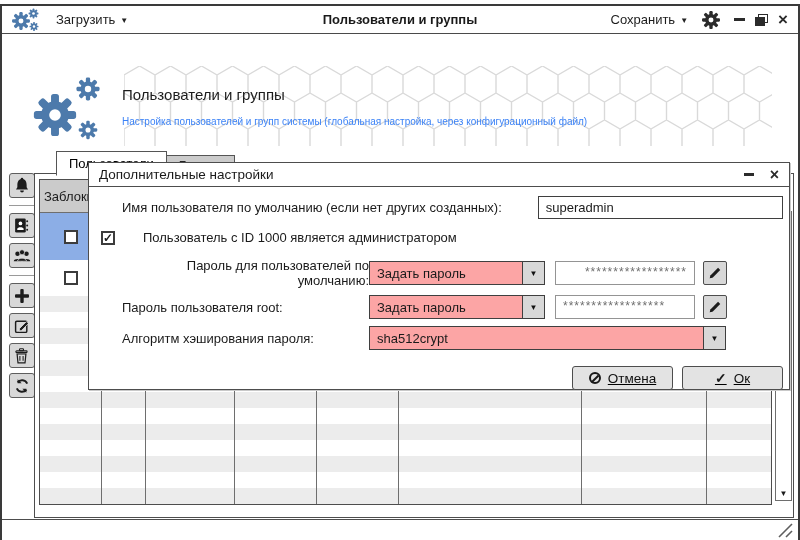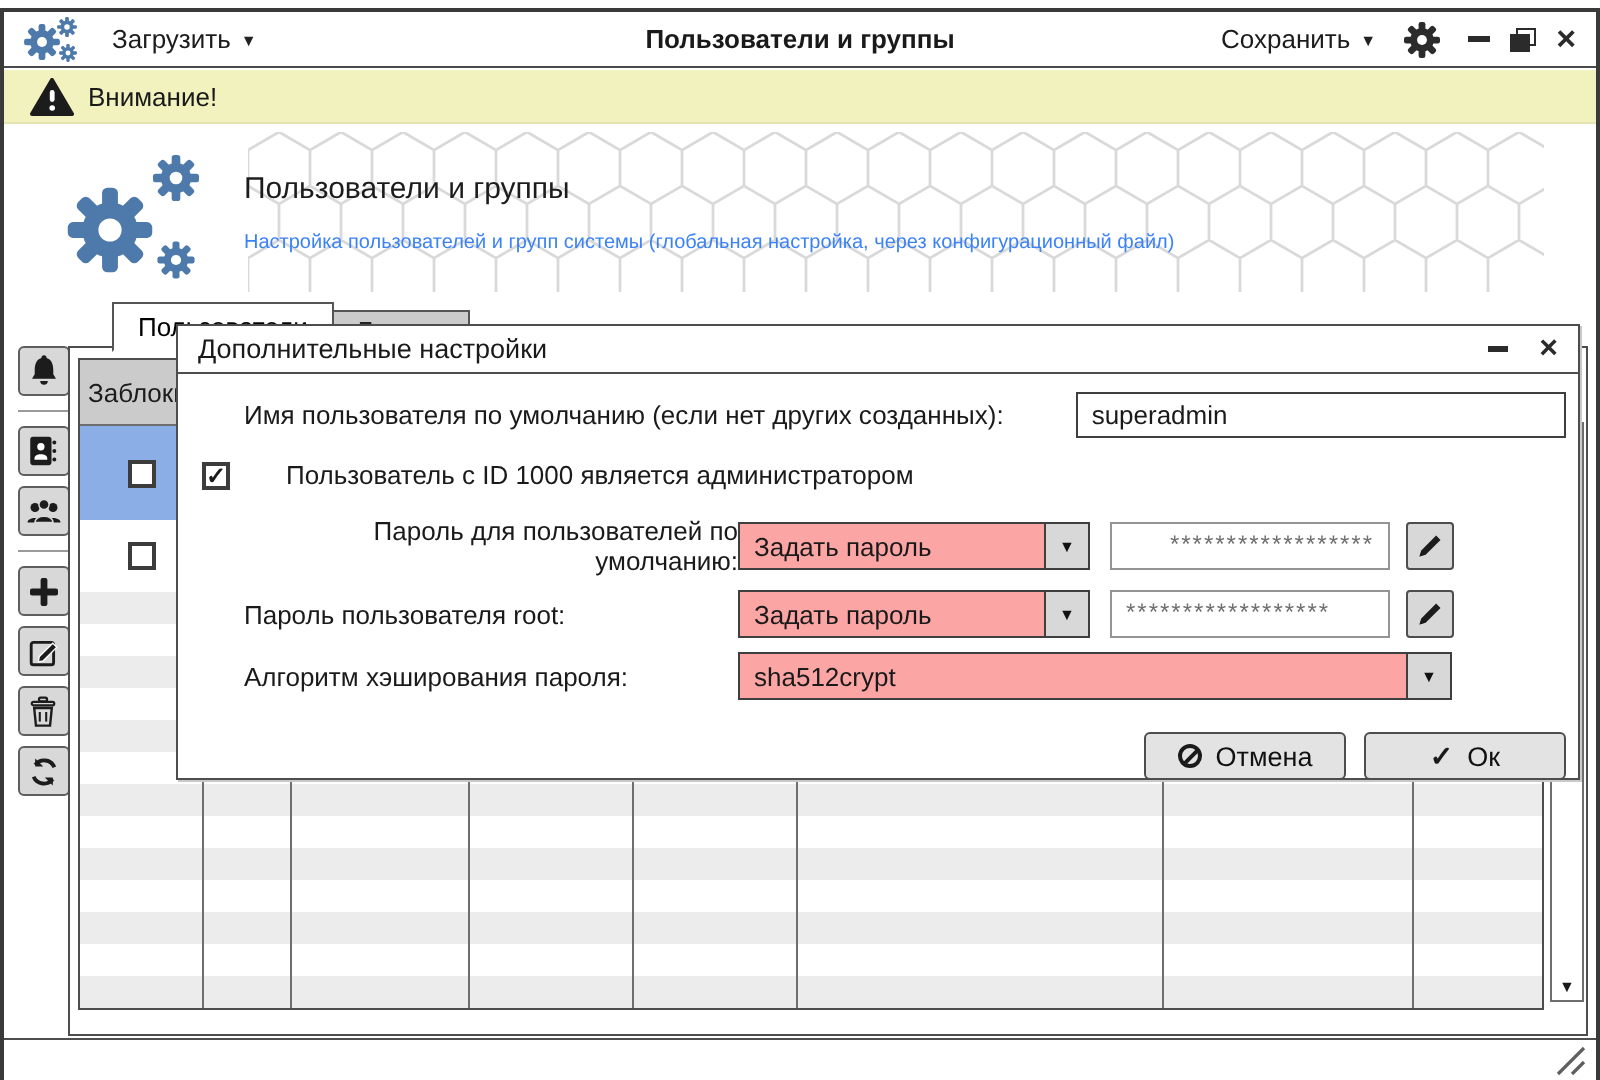--- a/index.html
+++ b/index.html
@@ -89,21 +89,21 @@
   .row-combo1 { margin-top:13px;text-align:right; }
   .row-combo2 { margin-top:7px; }
   .row-hash  { margin-top:7px; }
   .combo { height:24px; border:1px solid #3f3f3f; background:#fca5a5; display:flex; align-items:stretch; flex:none; }
   .combo-sm { width:176px; }
   .combo-lg { width:357px; }
   .combo-text { flex:1; font-size:13px; color:#1a1a1a; display:flex; align-items:center; padding:0 7px; }
   .combo-arrow { width:22px; background:#d8d8d8; border-left:1px solid #3f3f3f; display:flex; align-items:center; justify-content:center; font-size:8px; color:#111; }
   .pw-field { width:140px; height:24px; border:1px solid #949494; margin-left:10px; font-size:12px; color:#6f6f6f; letter-spacing:1px; padding:3px 7px 0 7px; overflow:hidden; white-space:nowrap; }
   .pencil-btn { width:24px; height:24px; margin-left:8px; background:#d8d8d8; border:1px solid #4d4d4d; border-radius:2px; display:flex; align-items:center; justify-content:center; flex:none; }
-  .dlg-buttons { display:flex; justify-content:flex-end; gap:9px; margin-top:16px; padding-right:0; }
+  .dlg-buttons { display:flex; justify-content:flex-end; gap:9px; margin-top:16px; padding-right:0;text-decoration:underline; }
   .dlg-btn { width:101px; height:24px; background:#e3e3e3; border:1px solid #4d4d4d; border-radius:3px; font-size:13.5px; color:#111; display:flex; align-items:center; justify-content:center; gap:7px; }
   .no-icon { width:12px; height:12px; border:2px solid #1a1a1a; border-radius:50%; position:relative; flex:none; }
   .no-icon::after { content:""; position:absolute; left:-1px; top:3.5px; width:10px; height:2px; background:#1a1a1a; transform:rotate(-45deg); }
   .check-glyph { font-weight:bold; font-size:14px; color:#1a1a1a; }
 </style>
 </head>
 <body>
 
 <svg width="0" height="0" style="position:absolute">
   <defs>
@@ -150,28 +150,20 @@
         <span class="min-glyph"></span>
         <svg width="13" height="12">
           <rect x="3.5" y="0.5" width="9" height="8" fill="#fff" stroke="#2b2b2b"></rect>
           <rect x="0.5" y="3.5" width="9" height="8" fill="#2b2b2b" stroke="#2b2b2b"></rect>
         </svg>
         <span class="close-glyph">×</span>
       </div>
     </div>
   </div>
 
-  <div class="warnbar">
-    <svg width="22" height="19" viewBox="0 0 22 19">
-      <path d="M11 1 L21 18 L1 18 Z" fill="#1c1c1c" stroke="#1c1c1c" stroke-width="2" stroke-linejoin="round"></path>
-      <rect x="9.9" y="6" width="2.4" height="6" rx="1.2" fill="#fff"></rect>
-      <circle cx="11.1" cy="15" r="1.4" fill="#fff"></circle>
-    </svg>
-    <span class="warn-text">Внимание!</span>
-  </div>
 
   <div class="header">
     <svg class="hexbg" width="648" height="80">
       <rect width="648" height="80" fill="url(#hexpat)"></rect>
     </svg>
     <svg class="header-icon" width="78" height="74" viewBox="0 0 78 74">
       <use href="#gear" fill="#4d7aab" transform="translate(27,43) scale(1.32)"></use>
       <use href="#gear" fill="#4d7aab" transform="translate(60,17) scale(0.72)"></use>
       <use href="#gear" fill="#4d7aab" transform="translate(60,58) scale(0.58)"></use>
     </svg>

